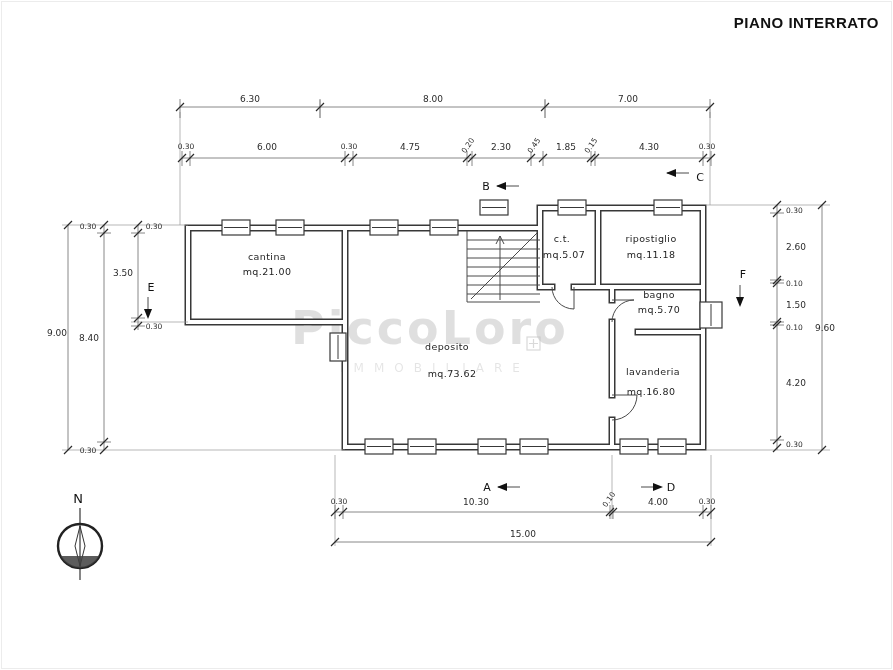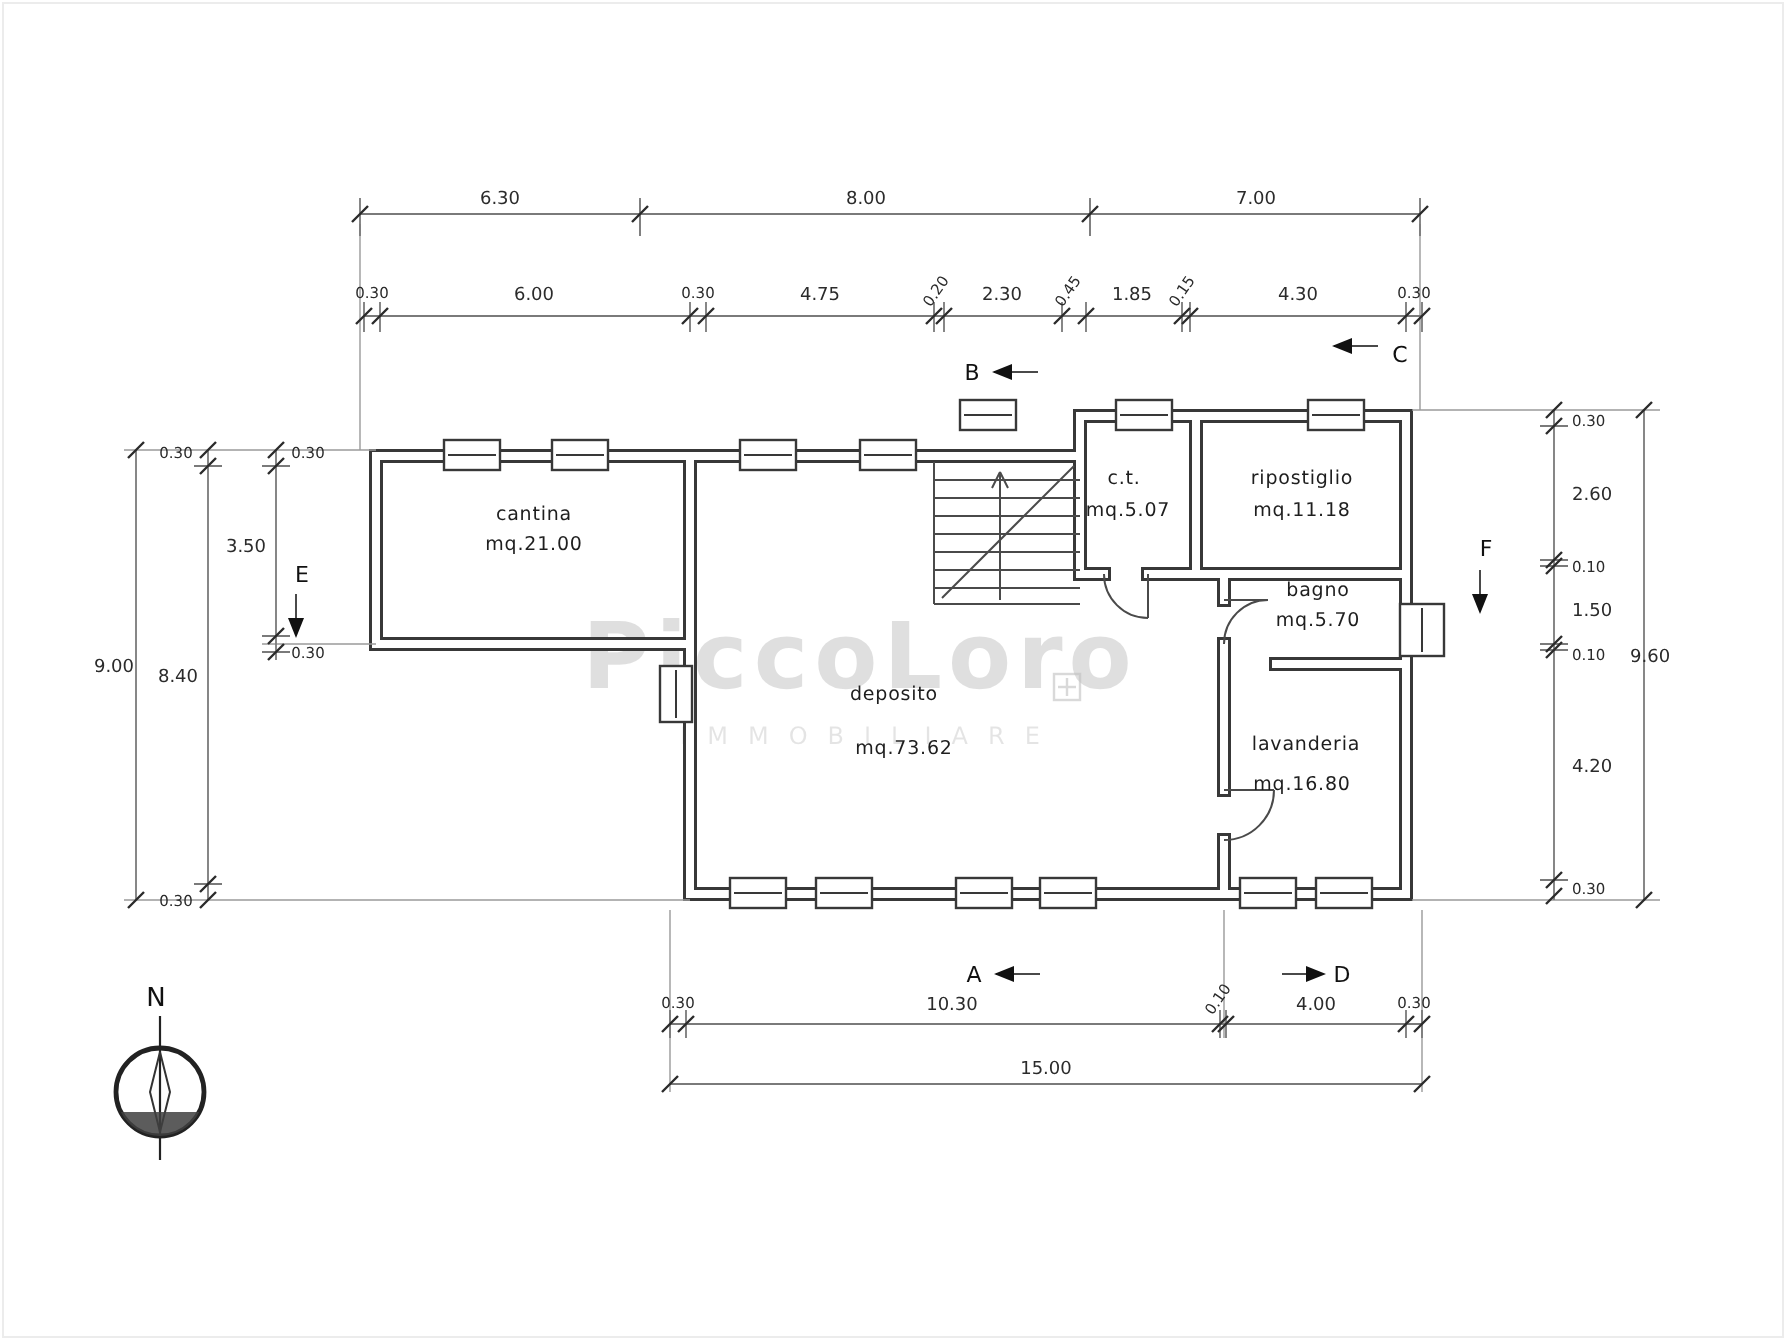--- a/index.html
+++ b/index.html
@@ -27,20 +27,21 @@
   .t-wm-sub{font-size:12px;text-anchor:middle;letter-spacing:10px;fill:#000;opacity:.10;}
   .wm-shape{stroke:#bfbfbf;stroke-width:1.2;fill:none;opacity:.6;}
   .arrowhead{fill:#111;stroke:none;}
   .compass{stroke:#222;fill:none;}
 </style>
 </head>
 <body>
 
 <div class="page">
   <div class="frame"></div>
+  <div class="title">PIANO INTERRATO</div>
 
   <svg width="893" height="670" viewBox="0 0 893 670">
 
     <g>
       <text class="t-wm" x="430" y="344">PiccoLoro</text>
       <text class="t-wm-sub" x="435" y="372">IMMOBILIARE</text>
       <g>
         <rect class="wm-shape" x="527" y="337" width="13" height="13"></rect>
         <path class="wm-shape" d="M533.5,339 V348 M529,343.5 H538"></path>
       </g>

